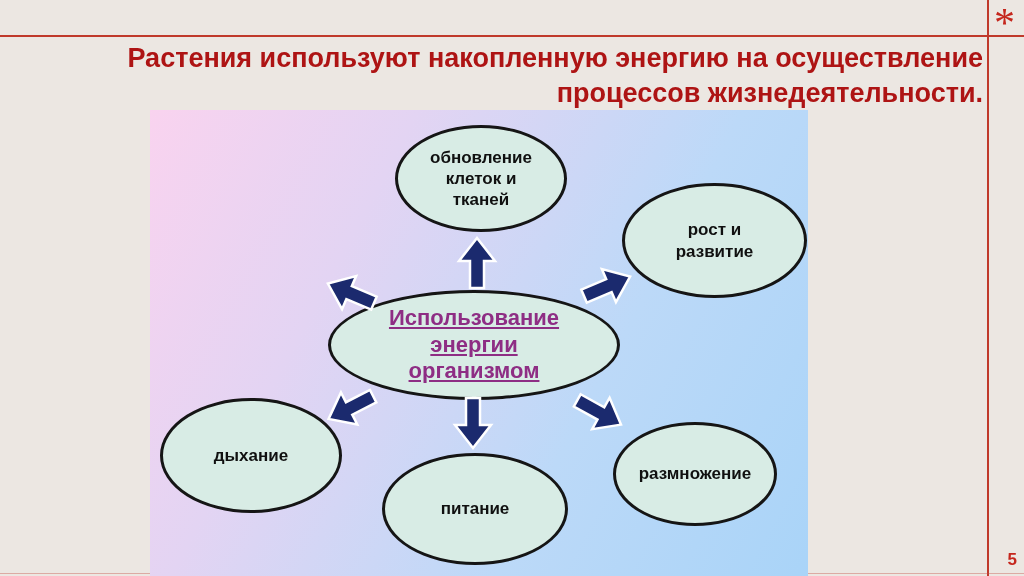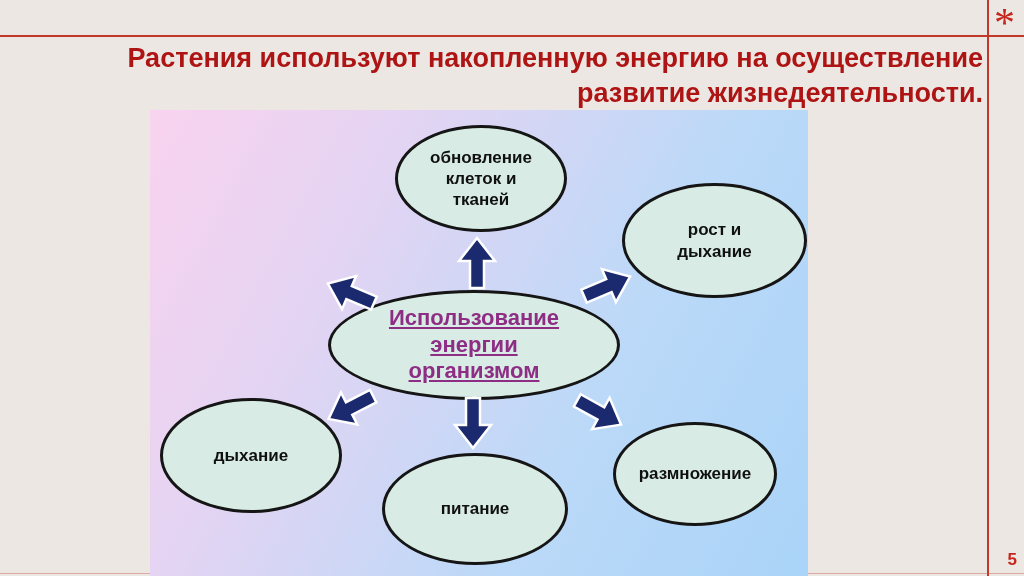--- a/index.html
+++ b/index.html
@@ -71,35 +71,35 @@
 <div class="slide">
 
   <div class="top-line"></div>
   <div class="right-line"></div>
   <div class="bottom-line"></div>
 
   <div class="asterisk">*</div>
 
   <div class="title">
     <div>Растения используют накопленную энергию на осуществление</div>
-    <div>развитие жизнедеятельности.</div>
+    <div>процессов жизнедеятельности.</div>
   </div>
 
   <div class="diagram">
 
     <div class="node n-renewal">
       <span class="lbl">обновление
 клеток и
 тканей</span>
     </div>
 
 
     <div class="node n-growth">
       <span class="lbl">рост и
-дыхание</span>
+развитие</span>
     </div>
 
     <div class="node n-nutrition">
       <span class="lbl">питание</span>
     </div>
 
     <div class="node n-breath">
       <span class="lbl">дыхание</span>
     </div>
 

